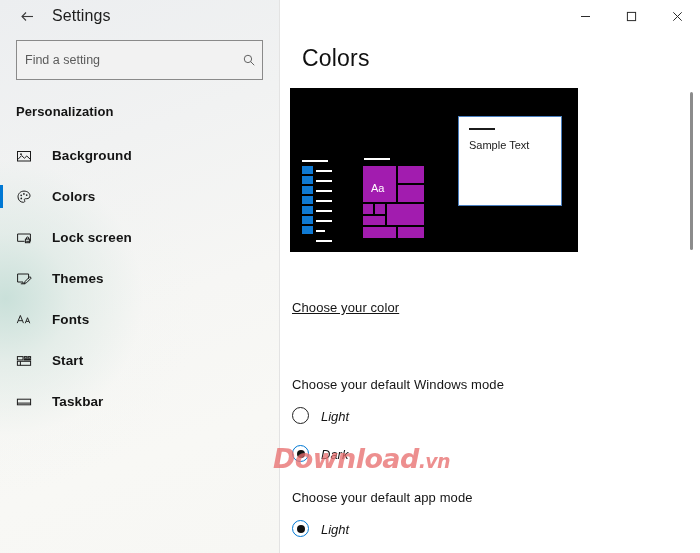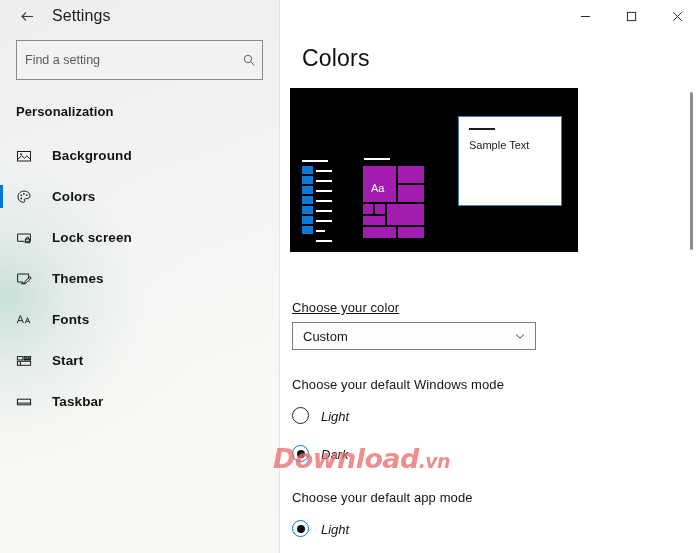--- a/index.html
+++ b/index.html
@@ -598,28 +598,20 @@
         <div class="tile" style="left:35px; top:61px; width:26px; height:11px;"></div>
       </div>
 
       <div class="sample-win">
         <div class="sample-bar"></div>
         <div class="sample-text">Sample Text</div>
       </div>
     </div>
 
     <div class="field-label lbl-choose-color">Choose your color</div>
-    <div class="combo">
-      <span class="combo-value">Custom</span>
-      <span class="combo-arrow">
-        <svg width="12" height="12" viewBox="0 0 12 12" fill="none" stroke="currentColor" stroke-width="1">
-            <path d="M2.2 4.5 L6 8.2 L9.8 4.5"></path>
-          </svg>
-      </span>
-    </div>
 
     <div class="field-label lbl-windows-mode">Choose your default Windows mode</div>
     <div class="radio-row r-light-win">
       <span class="radio"></span>
       <span class="radio-label">Light</span>
     </div>
     <div class="radio-row r-dark-win">
       <span class="radio checked"></span>
       <span class="radio-label">Dark</span>
     </div>

